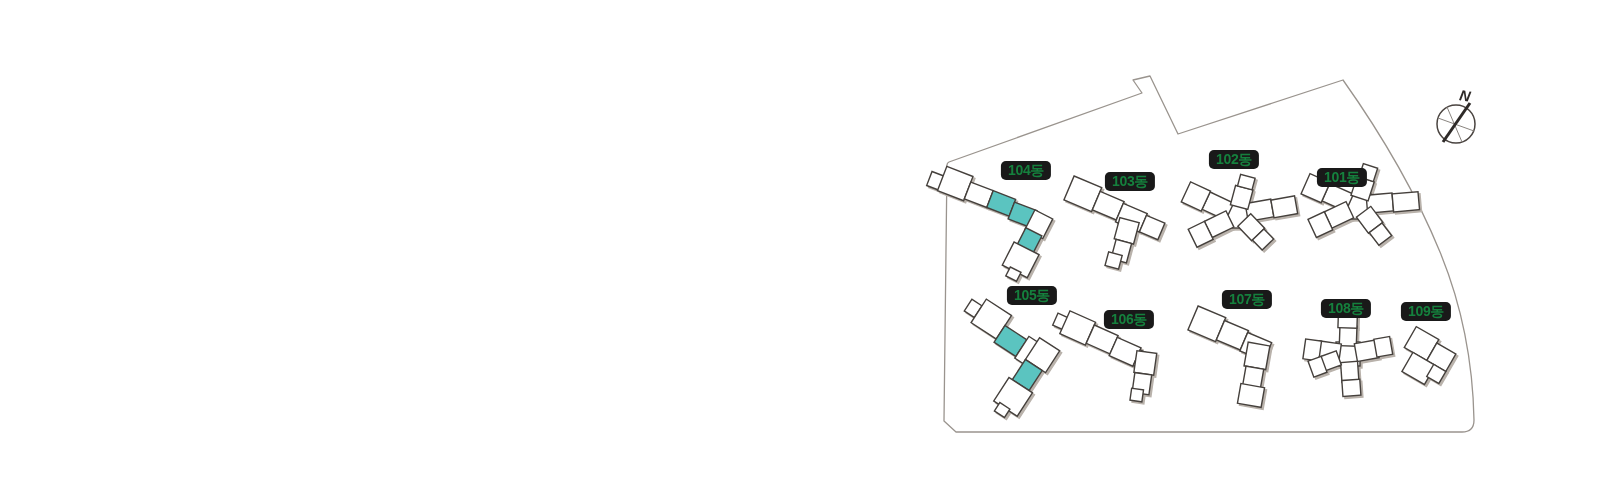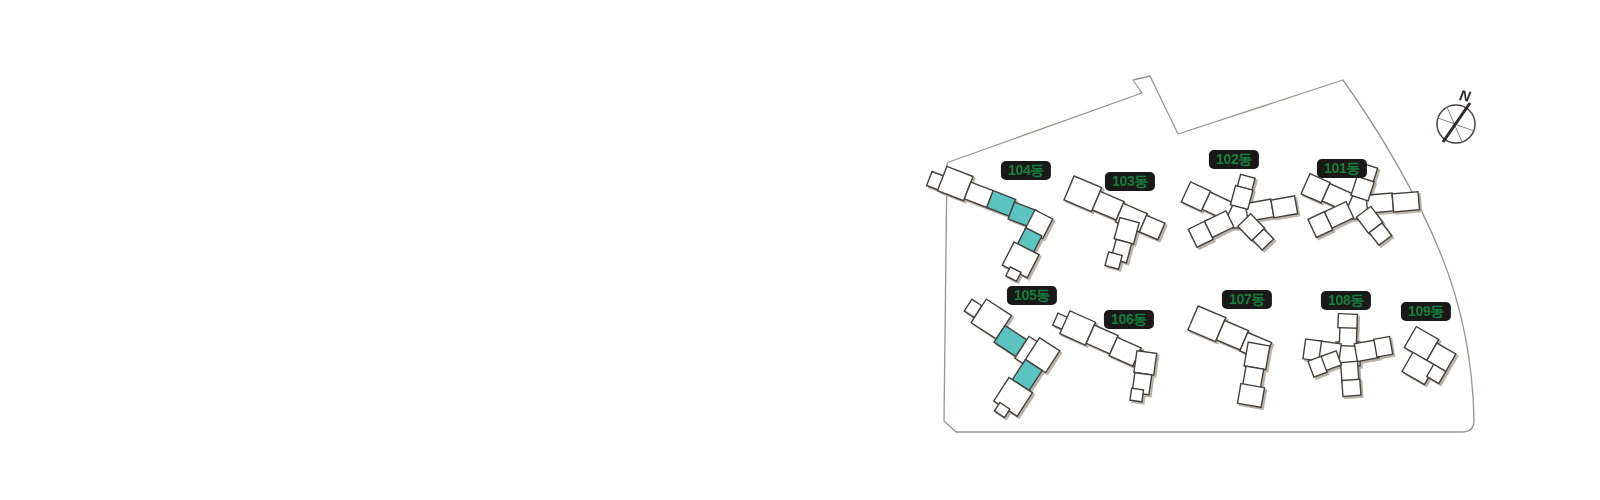--- a/index.html
+++ b/index.html
@@ -197,20 +197,20 @@
     <line class="compass-thin" x1="1438" y1="118" x2="1474" y2="131"></line>
     <line class="compass-thin" x1="1447" y1="107" x2="1462" y2="142"></line>
     <line class="compass-needle" x1="1443" y1="142" x2="1470" y2="103"></line>
     <text class="compass-n" x="1464" y="101" text-anchor="middle" transform="rotate(10 1464 101)">N</text>
   </g>
 </svg>
 
 <div class="label" style="left:1026px;top:161px">104동</div>
 <div class="label" style="left:1130px;top:172px">103동</div>
 <div class="label" style="left:1234px;top:150px">102동</div>
-<div class="label" style="left:1342px;top:159px">101동</div>
+<div class="label" style="left:1342px;top:168px">101동</div>
 <div class="label" style="left:1032px;top:286px">105동</div>
 <div class="label" style="left:1129px;top:310px">106동</div>
 <div class="label" style="left:1247px;top:290px">107동</div>
-<div class="label" style="left:1346px;top:291px">108동</div>
+<div class="label" style="left:1346px;top:299px">108동</div>
 <div class="label" style="left:1426px;top:302px">109동</div>
 
 </div>
 
 </body></html>

